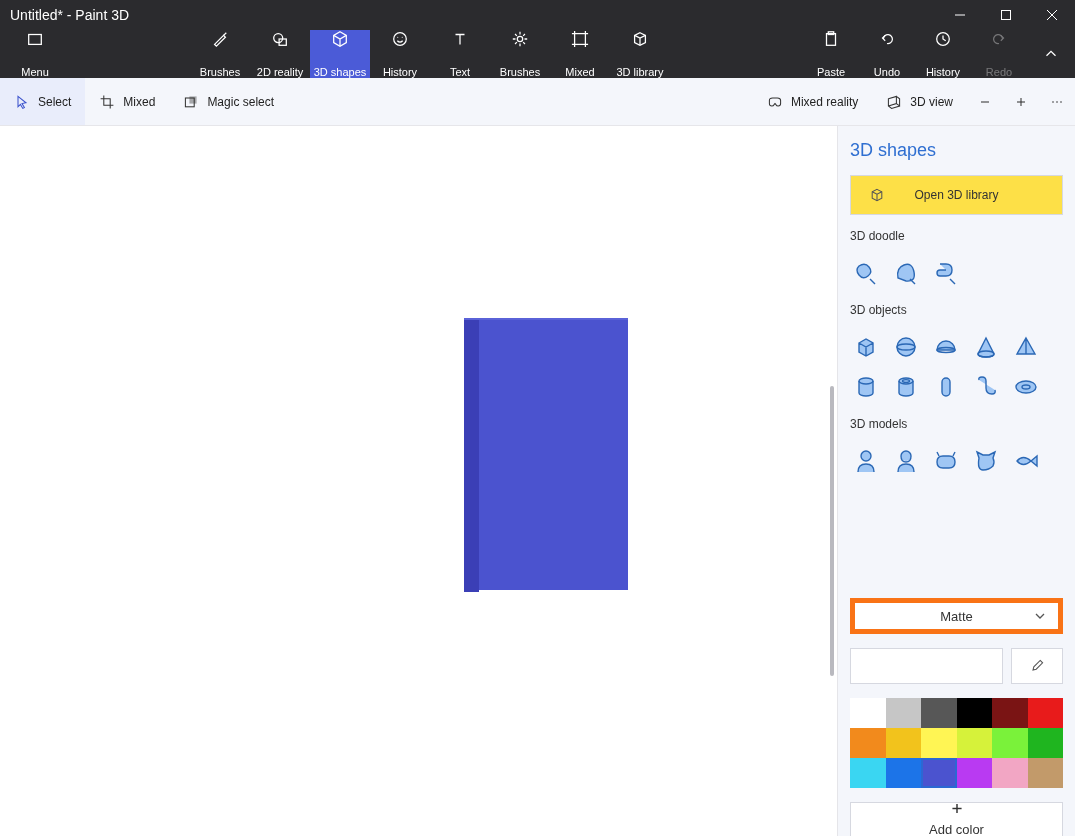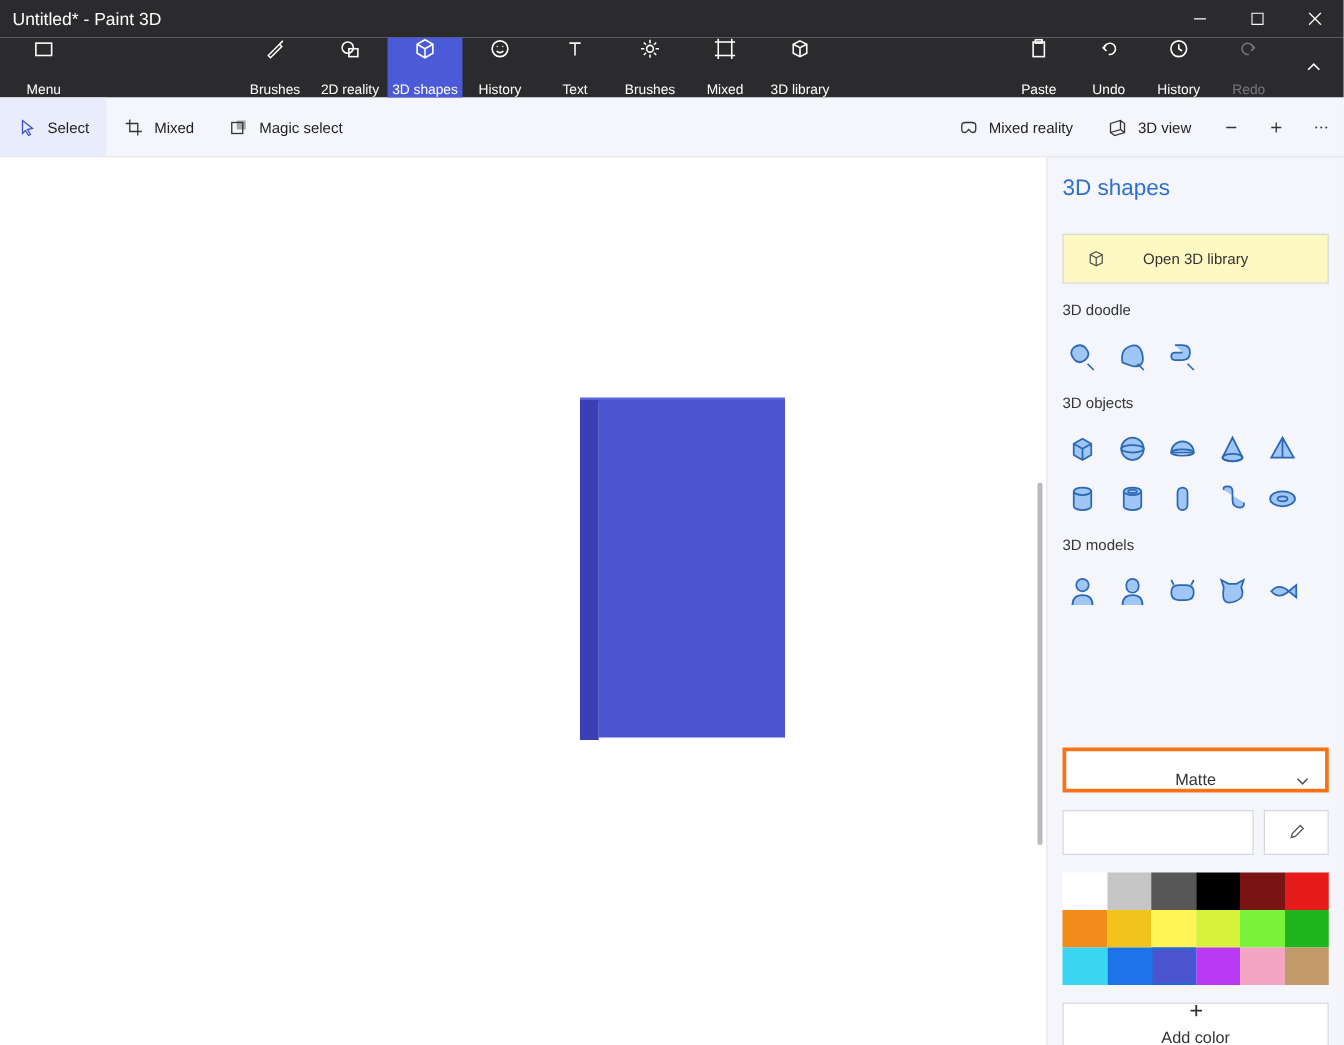--- a/index.html
+++ b/index.html
@@ -138,52 +138,51 @@
     gap: 14px;
     overflow: hidden;
   }
   .side h1 {
     color: #2f6fd1;
     font-weight: 400;
     font-size: 18px;
   }
   .open-lib {
     border: 1px solid #d6d8e0;
-    background: #fef9c3;
+    background: #fde047;
     height: 40px;
     display: flex;
     align-items: center;
     justify-content: center;
     gap: 30px;
     font-size: 12px;
     color: #333;
     position: relative;
-    margin-top: 12px;
   }
   .open-lib svg { width: 16px; height: 16px; stroke: #555; stroke-width: 1.3; fill:none; position:absolute; left: 18px; }
   .section-label { font-size: 12px; color: #333; }
   .shape-grid {
     display: flex;
     flex-wrap: wrap;
     gap: 8px;
   }
   .shape-cell {
     width: 32px; height: 32px;
     display:flex; align-items:center; justify-content:center;
   }
   .shape-cell svg { width: 26px; height: 26px; }
   .shape-cell svg .fill { fill: #9fc6f4; }
   .shape-cell svg .line { stroke: #2b68b5; stroke-width: 1.4; fill: none; }
 
   .side .flex-grow { flex: 1; }
 
   .material-select {
-    border: 3px solid #f97316;
+    border: 5px solid #f97316;
     background: #fff; height: 36px;
-    display: flex; align-items: flex-end; justify-content: center;
+    display: flex; align-items: center; justify-content: center;
     font-size: 13px; color: #333;
     position: relative;
   }
   .material-select .chev-d { position:absolute; right: 12px; }
   .color-row { display: flex; gap: 8px; }
   .color-input {
     flex: 1; height: 36px;
     border: 1px solid #d6d8e0; background: #fff;
   }
   .eyedrop {

